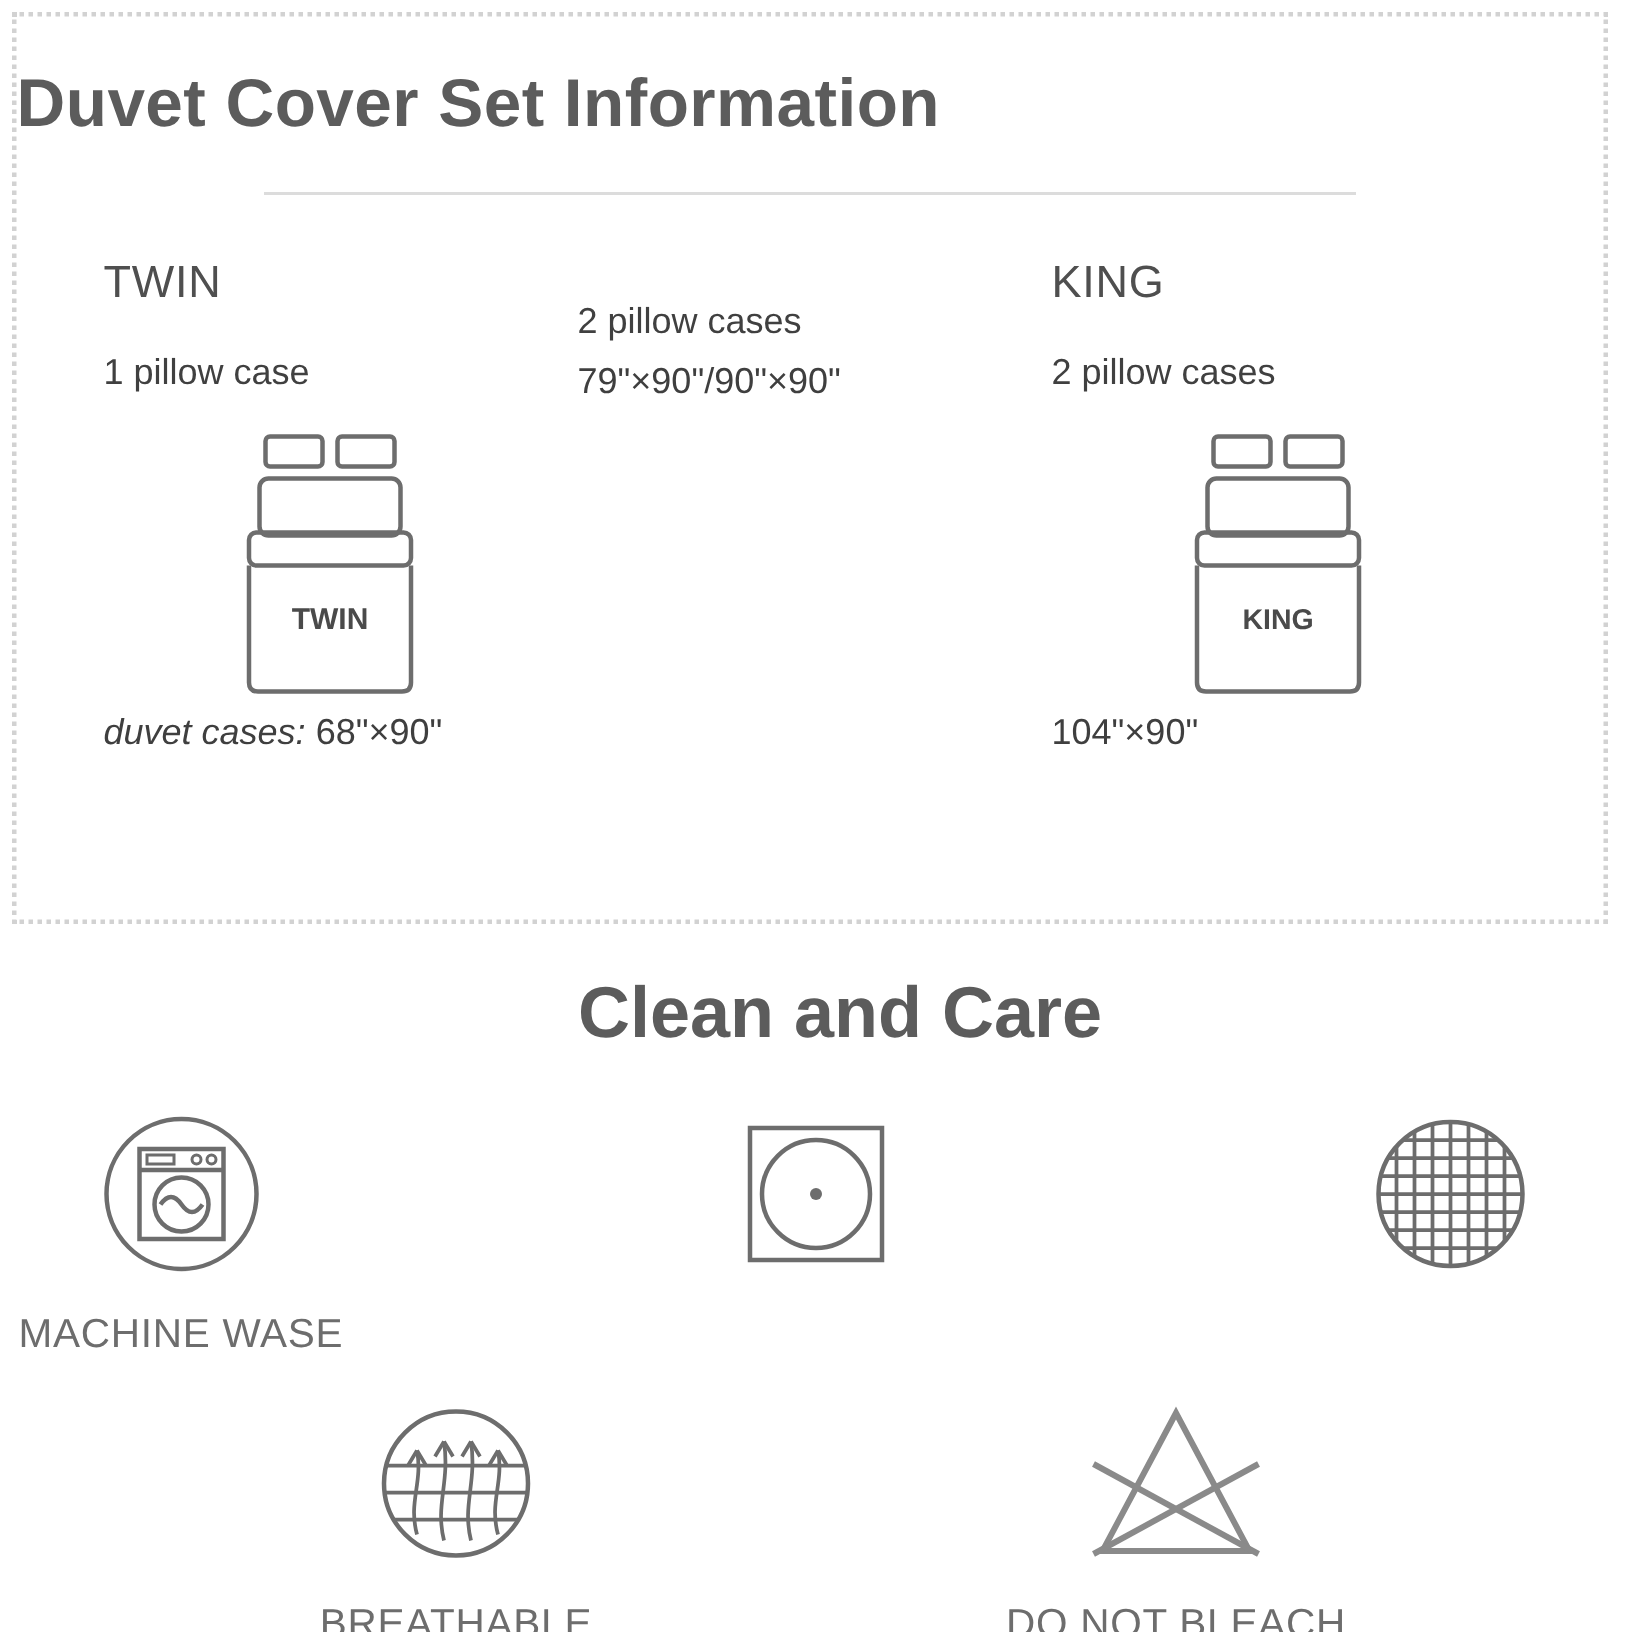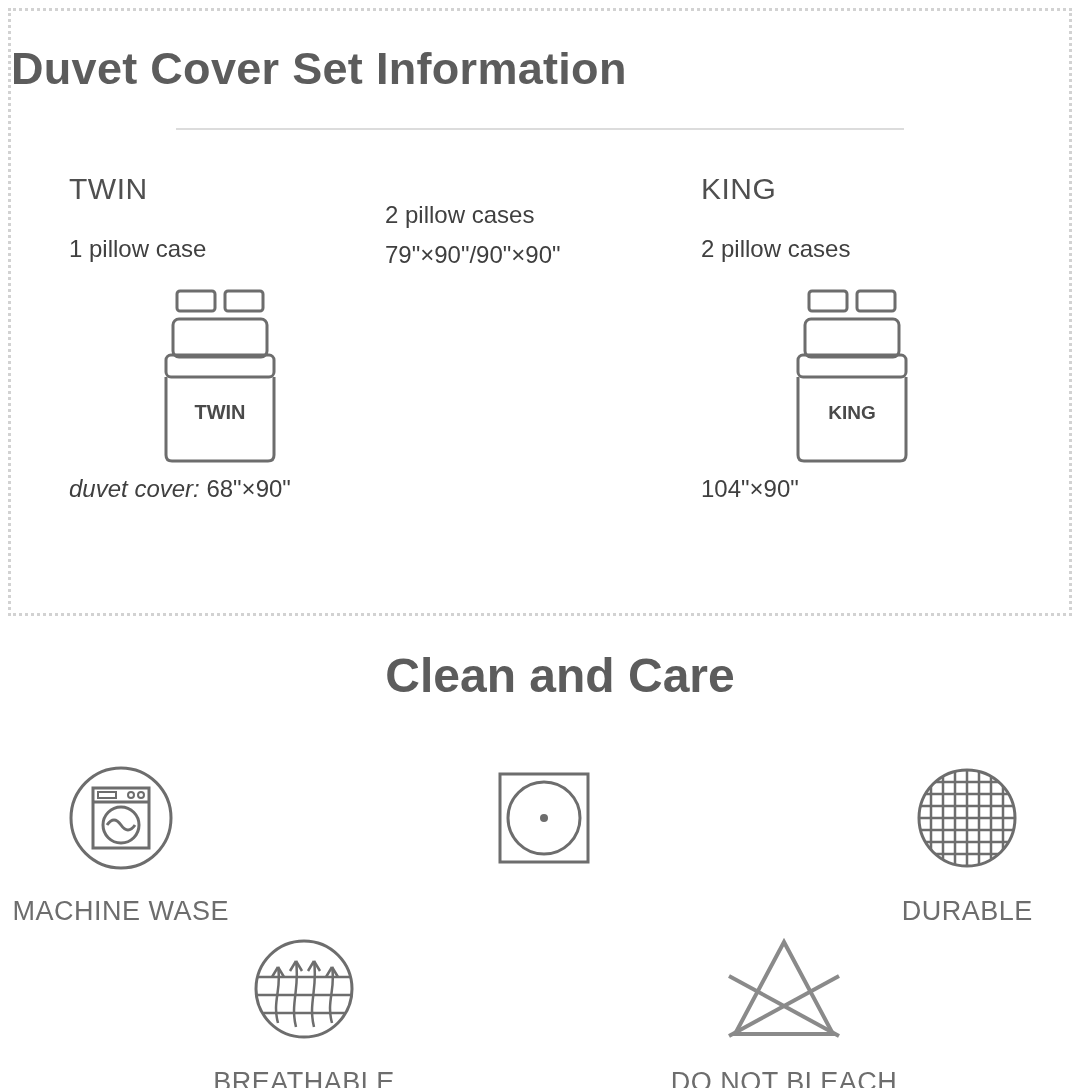--- a/index.html
+++ b/index.html
@@ -88,21 +88,21 @@
     font-weight: bold;
     color: #5c5c5c;
     padding-left: 16px;
   }
 
   .care-row {
     position: absolute;
     display: flex;
     justify-content: center;
   }
-  .care-row-1 { top: 764px; left: 0; width: 100%; gap: 182px; }
+  .care-row-1 { top: 742px; left: 0; width: 100%; gap: 182px; }
   .care-row-2 { top: 935px; left: 0; width: 100%; gap: 236px; }
 
   .care-item {
     width: 244px;
     text-align: center;
   }
   .care-icon {
     height: 108px;
     display: flex;
     align-items: center;
@@ -133,21 +133,21 @@
         <svg width="130" height="176" viewBox="0 0 130 176">
           <rect x="18" y="4" width="38" height="20" rx="3" fill="none" stroke="#6d6d6d" stroke-width="3"></rect>
           <rect x="66" y="4" width="38" height="20" rx="3" fill="none" stroke="#6d6d6d" stroke-width="3"></rect>
           <rect x="14" y="32" width="94" height="38" rx="6" fill="none" stroke="#6d6d6d" stroke-width="3"></rect>
           <rect x="7" y="68" width="108" height="22" rx="5" fill="none" stroke="#6d6d6d" stroke-width="3"></rect>
           <path d="M7 90 L7 168 Q7 174 13 174 L109 174 Q115 174 115 168 L115 90" fill="none" stroke="#6d6d6d" stroke-width="3"></path>
           <text x="61" y="132" text-anchor="middle" font-family="Liberation Sans, sans-serif" font-size="20" font-weight="bold" fill="#4a4a4a">TWIN</text>
         </svg>
       </div>
       <div class="dims">
-        <span class="lead">duvet cover:</span><span> 68"×90"</span>
+        <span class="lead">duvet cases:</span><span> 68"×90"</span>
       </div>
     </div>
 
     <div class="size-col">
       <div class="pillow-count">2 pillow cases</div>
       <div class="dims">
         <span>79"×90"/90"×90"</span>
       </div>
     </div>
 
@@ -222,21 +222,20 @@
           <line x1="4" y1="16" x2="100" y2="16"></line>
           <line x1="4" y1="28" x2="100" y2="28"></line>
           <line x1="4" y1="40" x2="100" y2="40"></line>
           <line x1="4" y1="52" x2="100" y2="52"></line>
           <line x1="4" y1="64" x2="100" y2="64"></line>
           <line x1="4" y1="76" x2="100" y2="76"></line>
           <line x1="4" y1="88" x2="100" y2="88"></line>
         </g>
       </svg>
     </div>
-    <div class="care-label">DURABLE</div>
   </div>
 
 </div>
 
 <div class="care-row care-row-2">
 
   <div class="care-item">
     <div class="care-icon">
       <svg width="104" height="104" viewBox="0 0 104 104">
         <defs>

